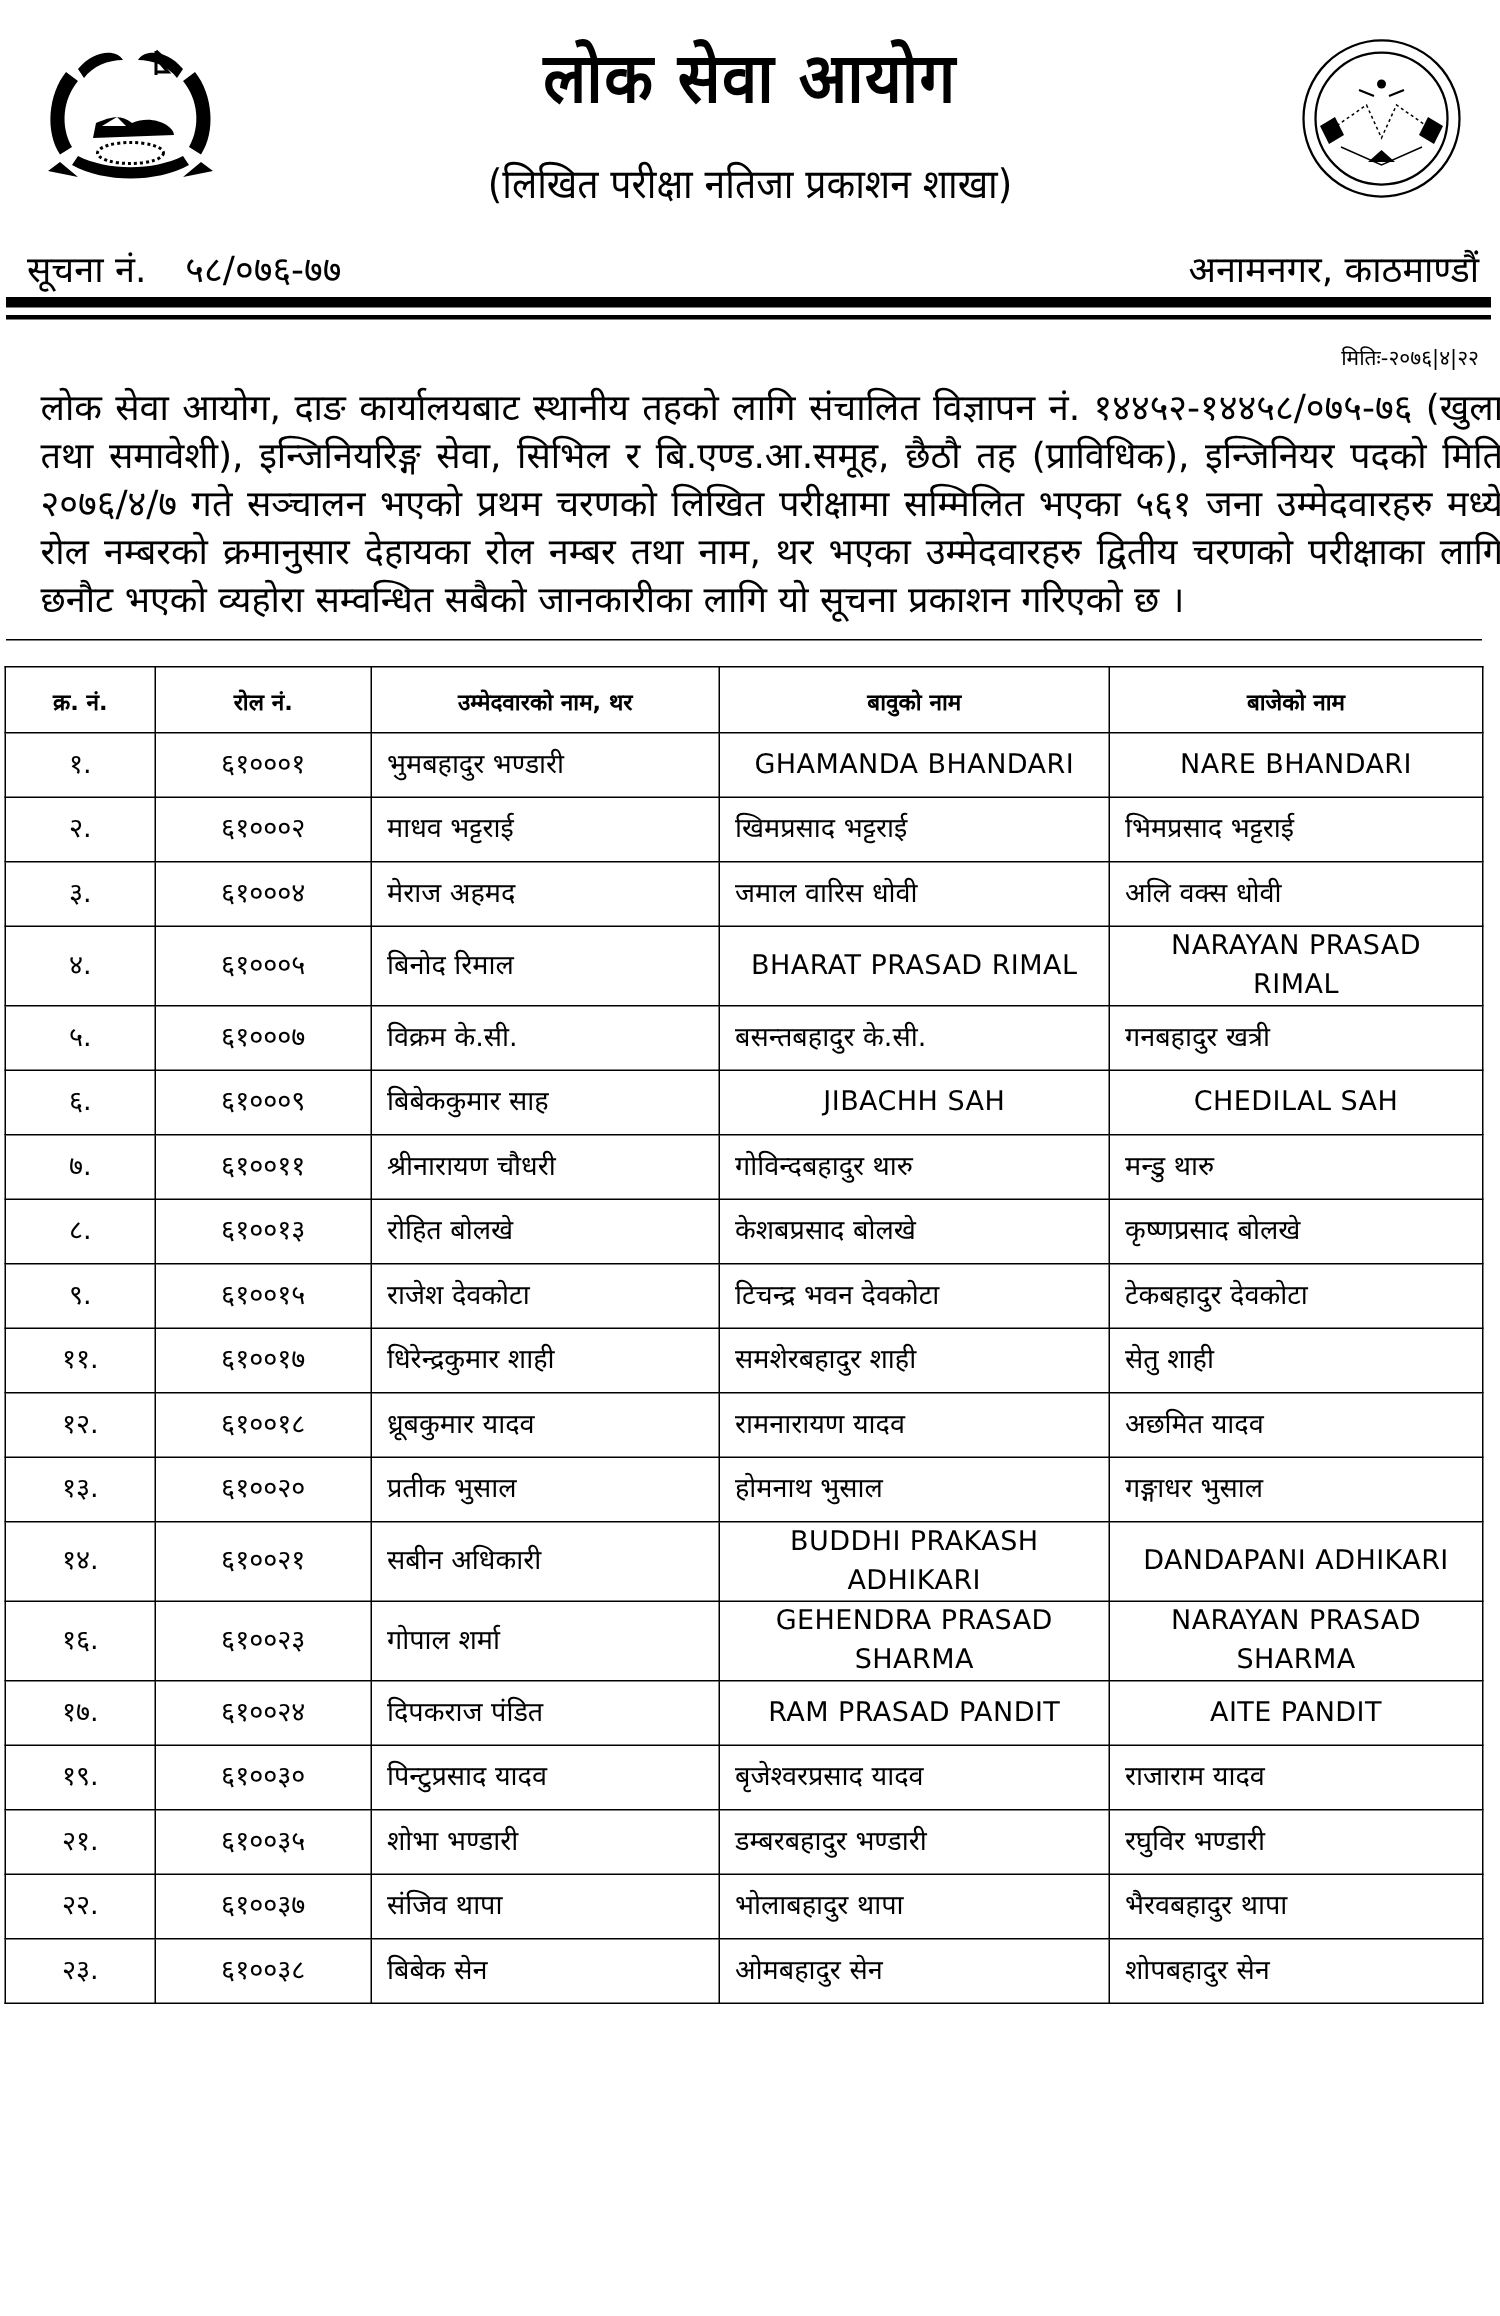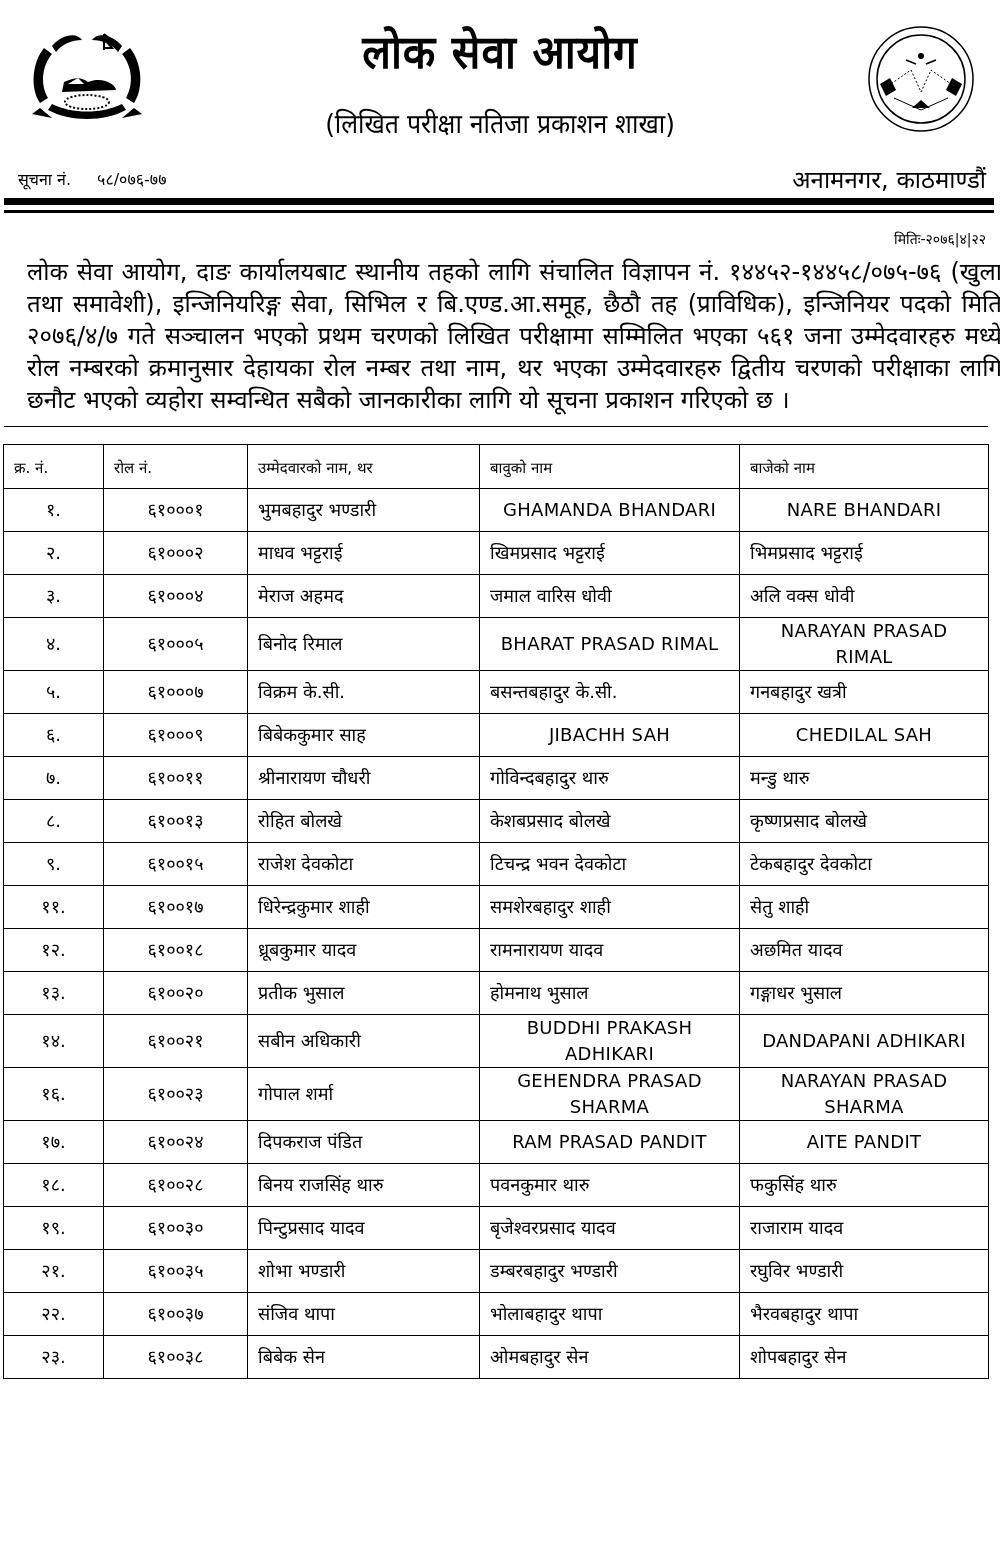--- a/index.html
+++ b/index.html
@@ -6,34 +6,34 @@
   body { width: 1000px; height: 1544px; position: relative; overflow: hidden;
          font-family: "DejaVu Sans", sans-serif; color: #000; }
   .abs { position: absolute; }
   .logo-left { left: 22px; top: 18px; width: 130px; height: 112px; }
   .logo-right { left: 866px; top: 24px; width: 110px; height: 110px; }
   .title { left: 0; width: 1000px; top: 22px; text-align: center;
            font-family: "DejaVu Sans", sans-serif; font-weight: bold; font-size: 46px;
            letter-spacing: 1px; line-height: 60px; transform: scaleX(0.92); }
   .subtitle { left: 0; width: 1000px; top: 104px; text-align: center;
               font-size: 27px; line-height: 40px; transform: scaleX(0.92); }
-  .notice-no { left: 18px; top: 162px; font-size: 16px; line-height: 36px; }
+  .notice-no { left: 18px; top: 162px; font-size: 24px; line-height: 36px; }
   .notice-no .num { margin-left: 26px; }
   .address { right: 14px; top: 162px; font-size: 24px; line-height: 36px; }
   .rule-thick { left: 4px; width: 990px; top: 198px; height: 7px; background: #000; }
   .rule-thin { left: 4px; width: 990px; top: 210px; height: 3px; background: #000; }
   .date { right: 14px; top: 226px; font-size: 14px; line-height: 26px; }
   .body-text { left: 27px; width: 975px; top: 256px; font-size: 24px; line-height: 32px;
                text-align: justify; text-align-last: left; }
   .pre-table-rule { left: 4px; width: 984px; top: 426px; height: 1px; background: #000; }
   table.results { position: absolute; left: 3px; top: 444px; width: 986px;
                   border-collapse: collapse; table-layout: fixed; }
   table.results th, table.results td { border: 1.5px solid #000; padding: 0 10px;
                   font-size: 18px; vertical-align: middle; }
-  table.results th { height: 43px; font-weight: normal; font-size: 15px; text-align: left; }
+  table.results th { height: 43px; font-weight: bold; font-size: 15px; text-align: center; }
   table.results td { height: 42px; line-height: 26px; }
   table.results tr.tall td { height: 51px; }
   td.sn, td.roll { text-align: center; }
   td.en { font-size: 17px; letter-spacing: 0.3px; text-align: center; }
   .col-sn { width: 100px; } .col-roll { width: 144px; } .col-name { width: 232px; }
   .col-father { width: 260px; } .col-gf { width: 249px; }
 </style>
 </head>
 <body>
 
@@ -199,27 +199,20 @@
         <td class="en">NARAYAN PRASAD SHARMA</td>
       </tr>
       <tr>
         <td class="sn">१७.</td>
         <td class="roll">६१००२४</td>
         <td>दिपकराज पंडित</td>
         <td class="en">RAM PRASAD PANDIT</td>
         <td class="en">AITE PANDIT</td>
       </tr>
       <tr>
-        <td class="sn">१८.</td>
-        <td class="roll">६१००२८</td>
-        <td>बिनय राजसिंह थारु</td>
-        <td>पवनकुमार थारु</td>
-        <td>फकुसिंह थारु</td>
-      </tr>
-      <tr>
         <td class="sn">१९.</td>
         <td class="roll">६१००३०</td>
         <td>पिन्टुप्रसाद यादव</td>
         <td>बृजेश्वरप्रसाद यादव</td>
         <td>राजाराम यादव</td>
       </tr>
       <tr>
         <td class="sn">२१.</td>
         <td class="roll">६१००३५</td>
         <td>शोभा भण्डारी</td>

